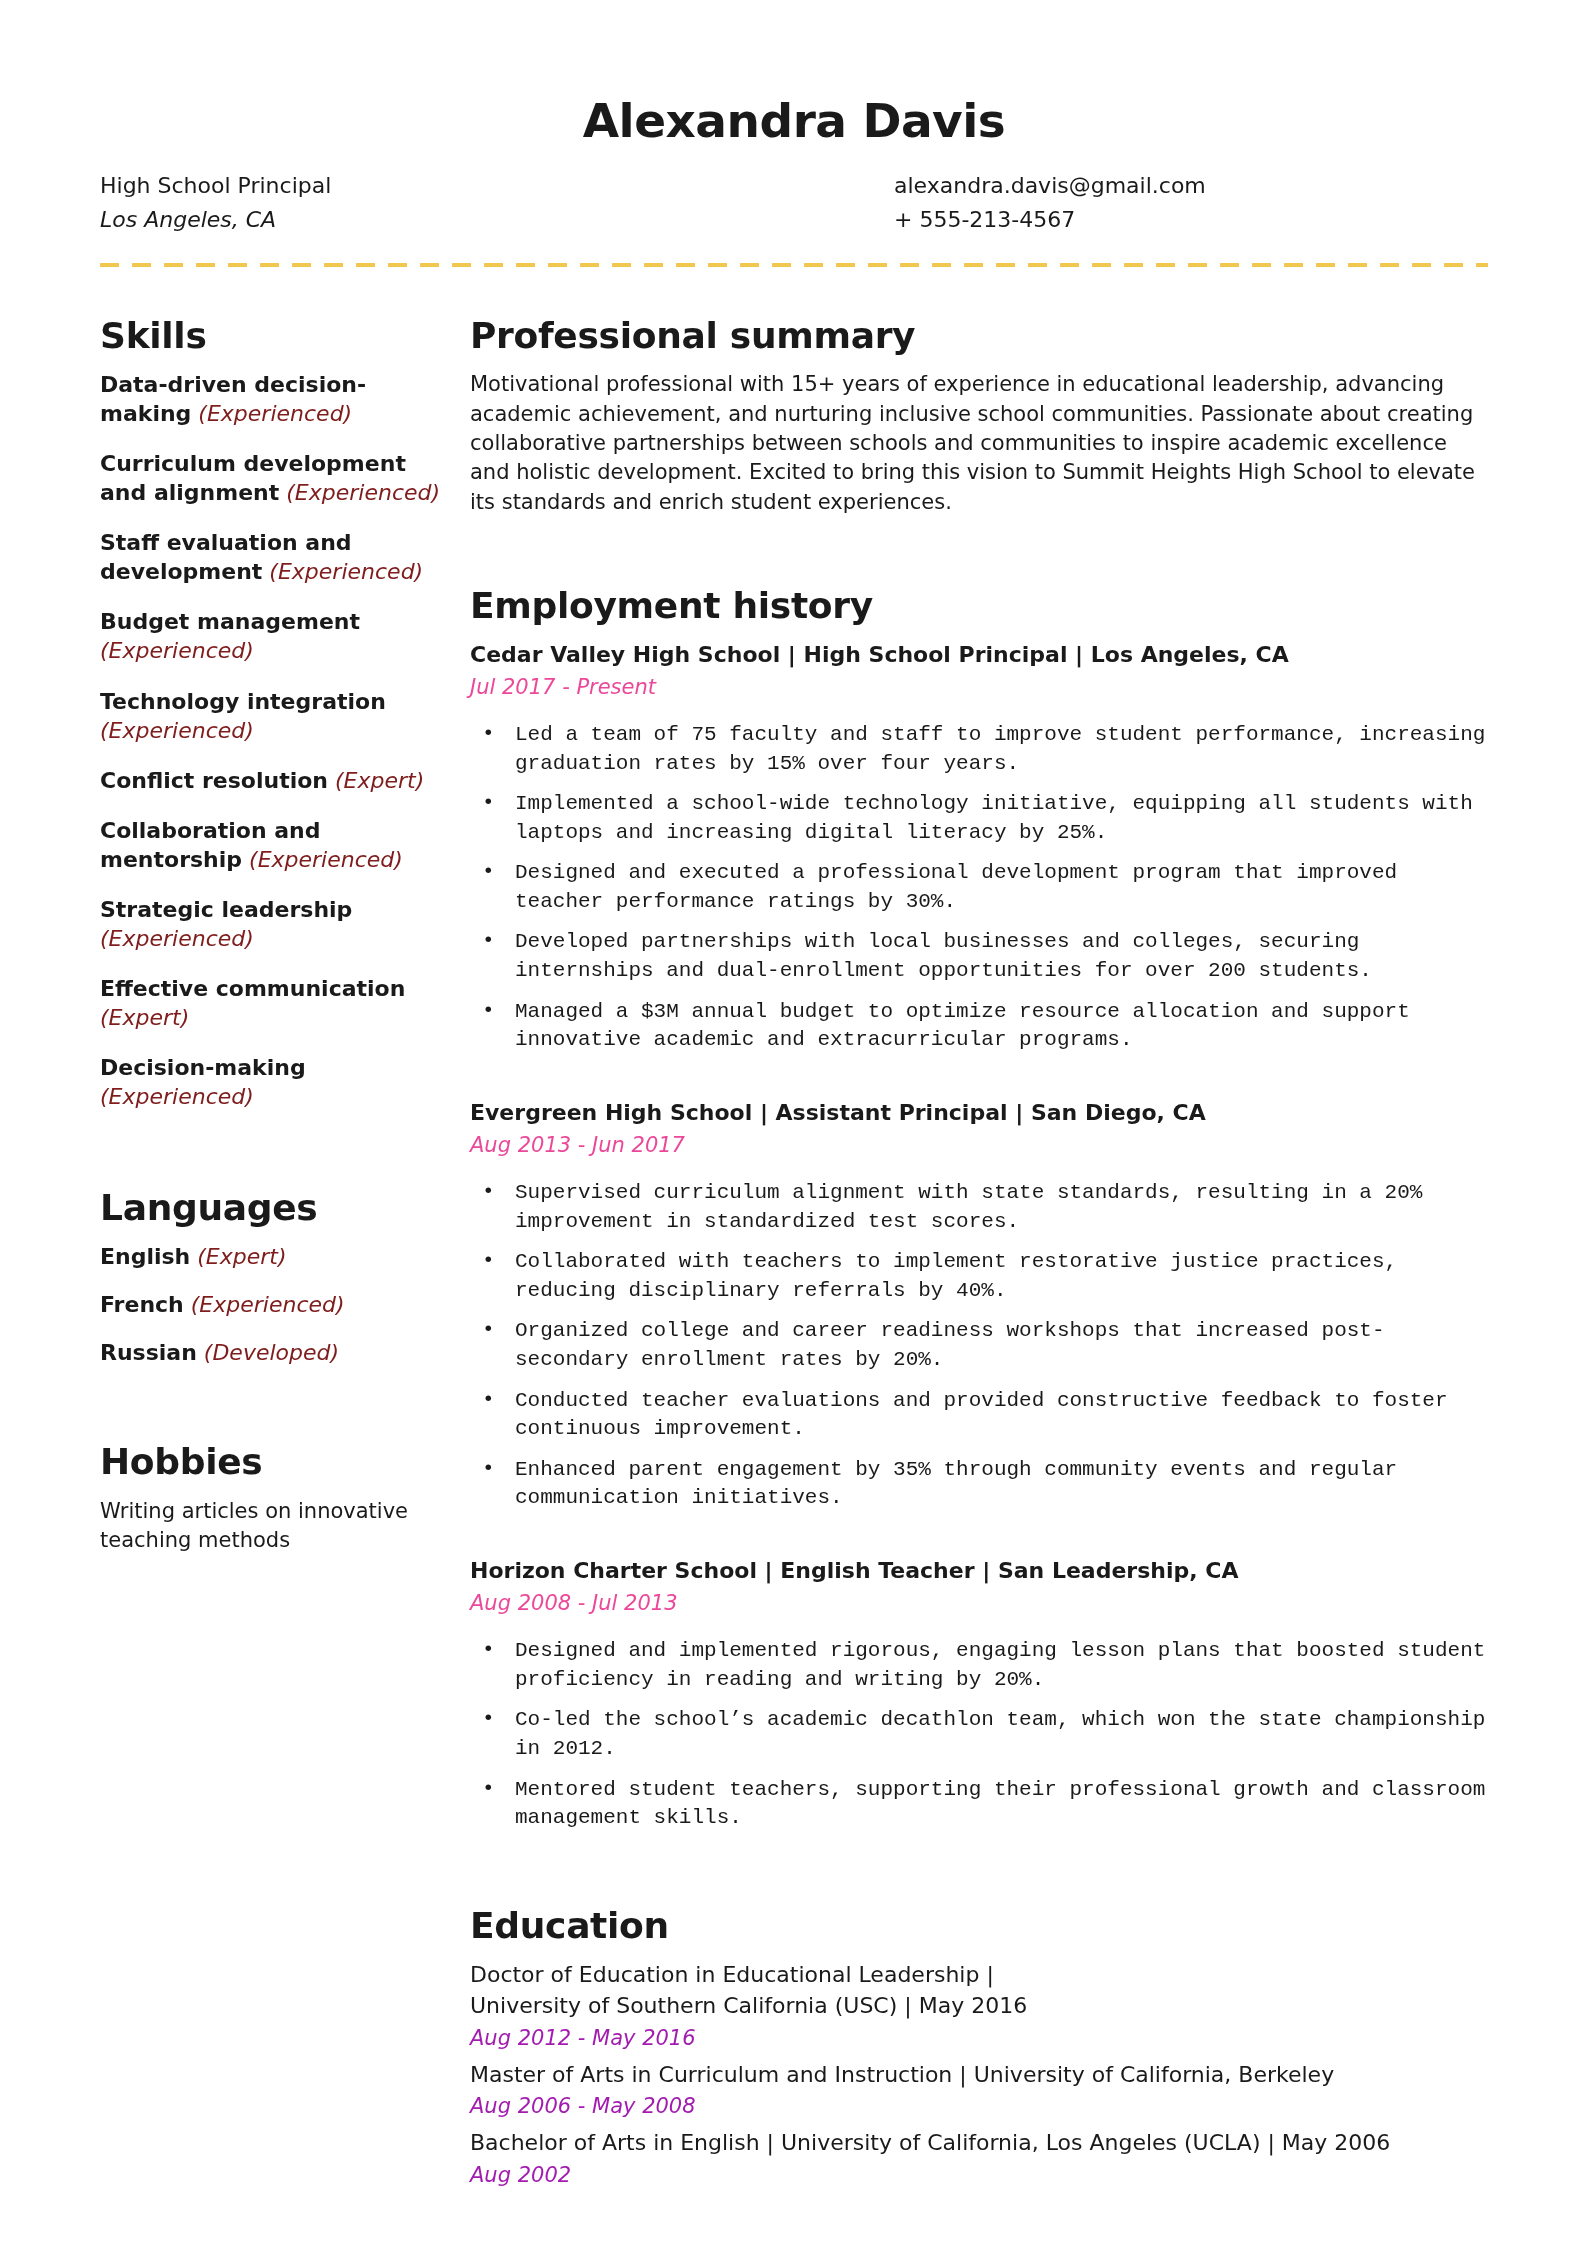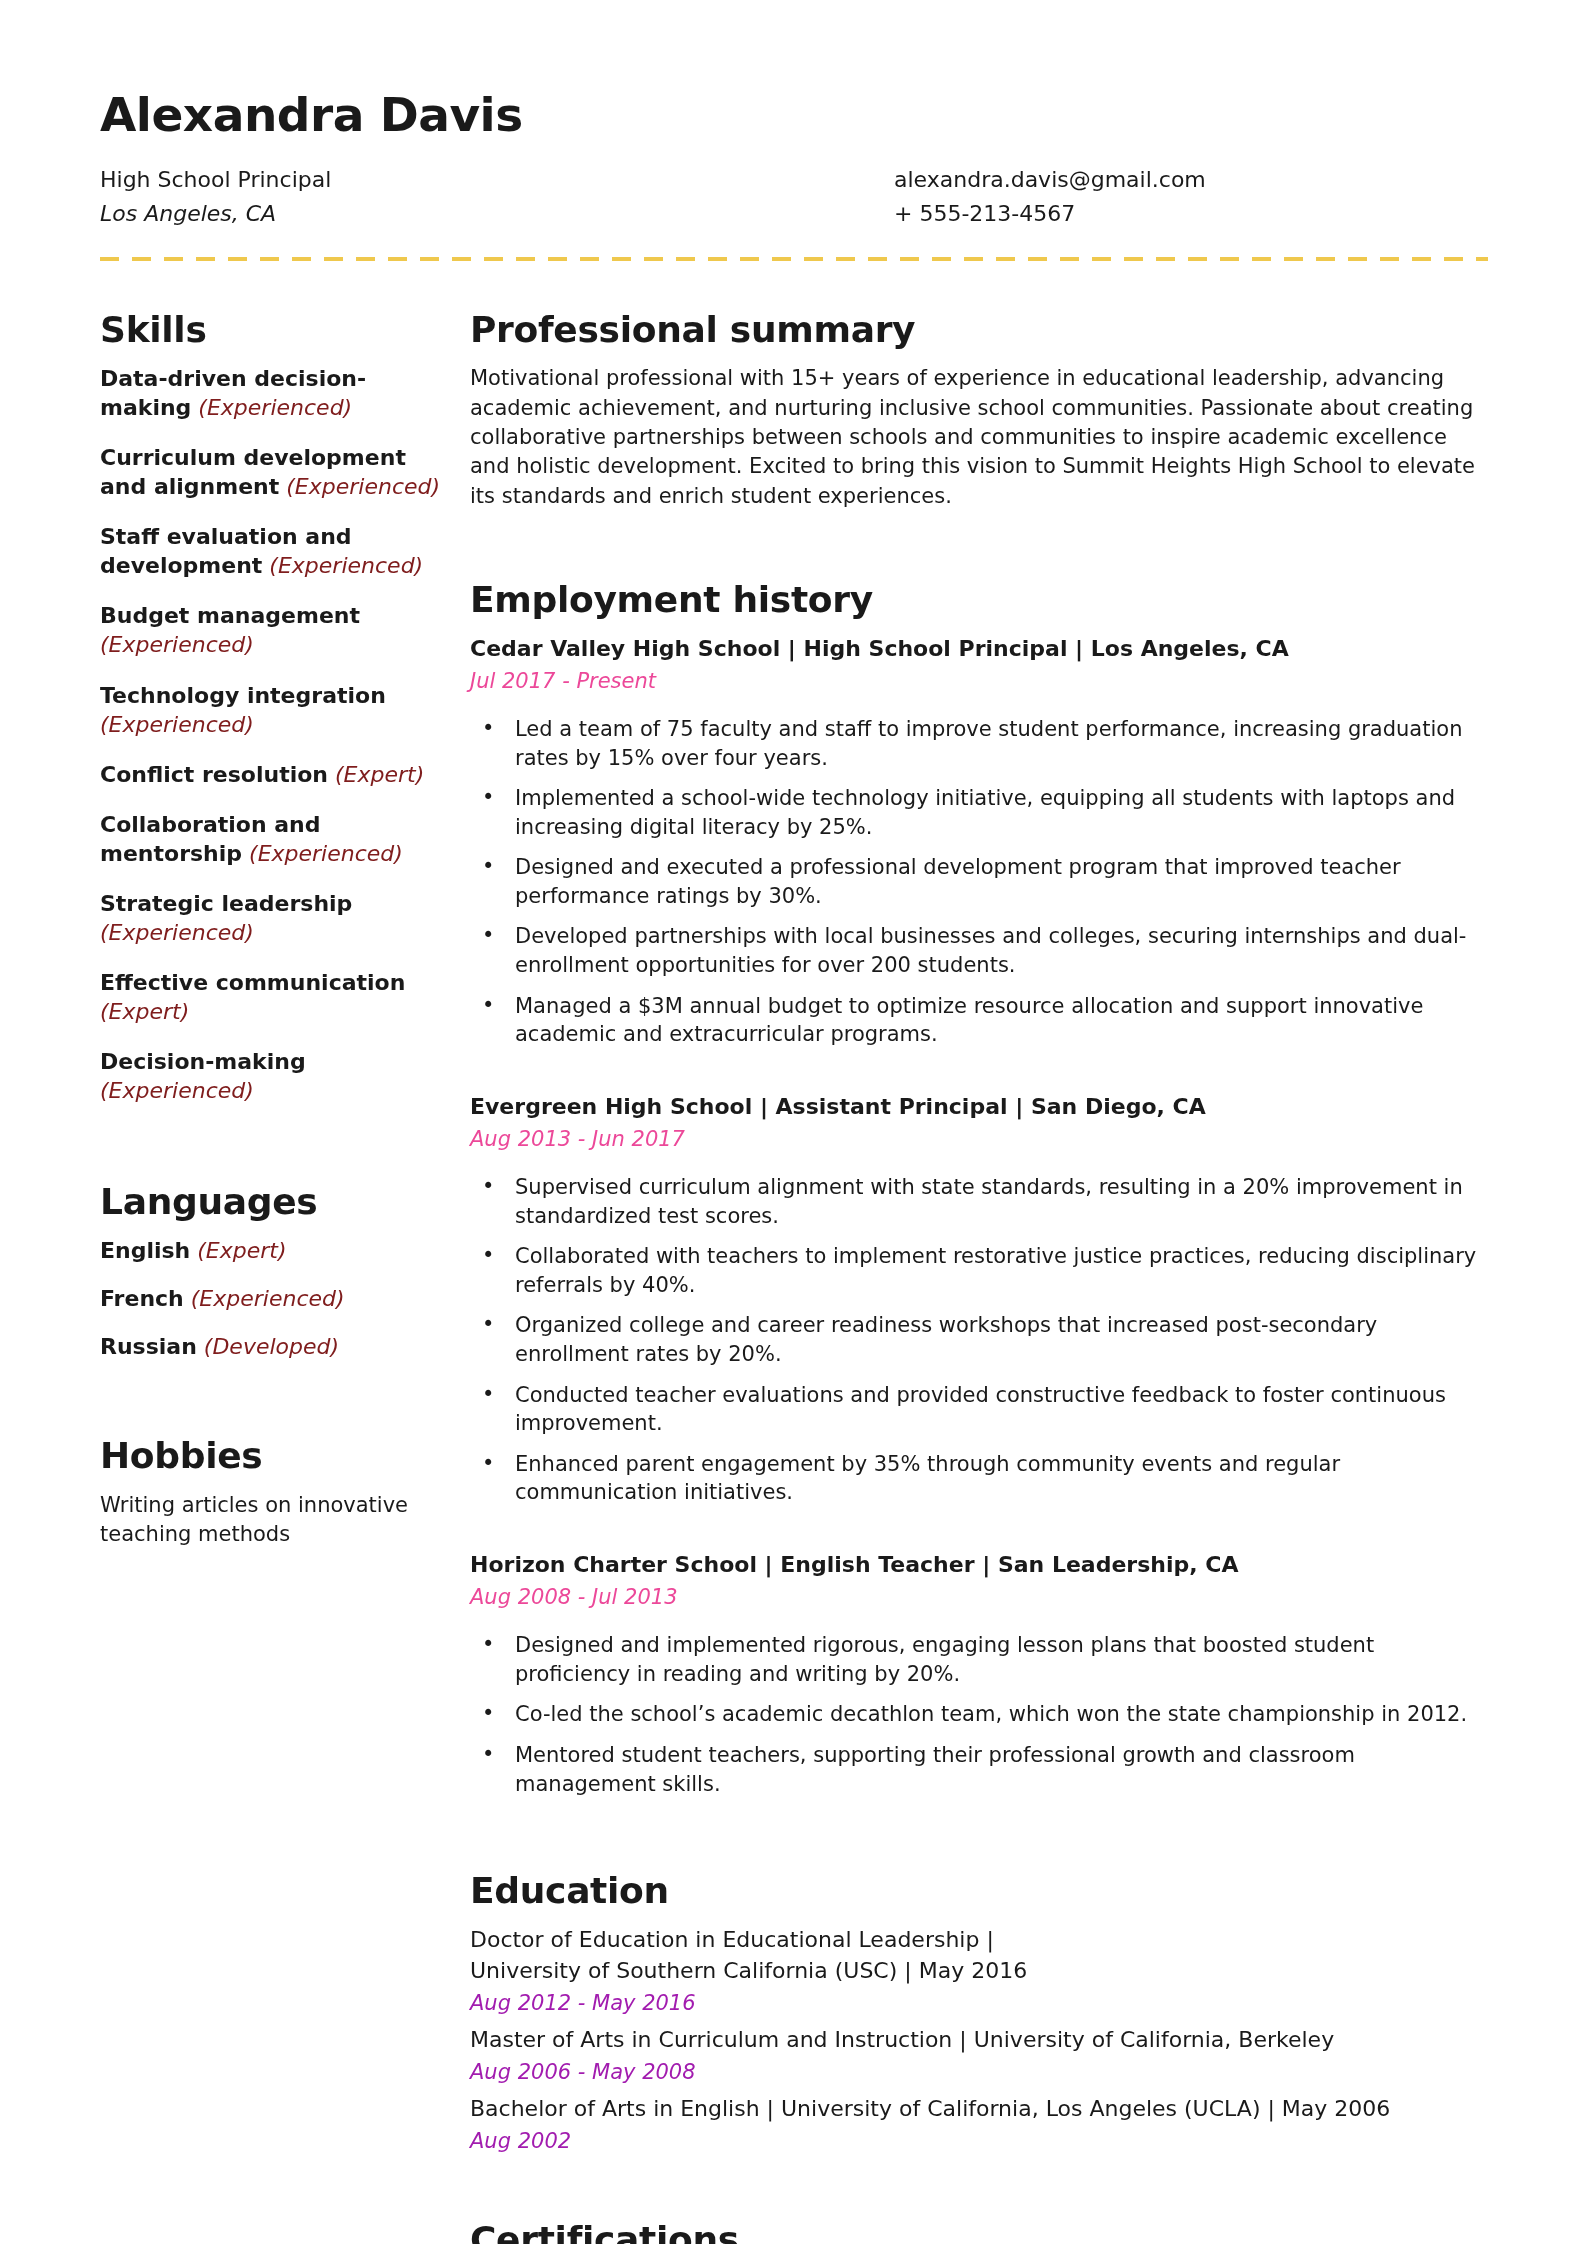--- a/index.html
+++ b/index.html
@@ -3,21 +3,21 @@
 <meta charset="utf-8">
 <style>
   html,body { margin:0; padding:0; background:#ffffff; }
   .page {
     width:1588px; height:2244px; box-sizing:border-box;
     padding:78px 100px 40px 100px;
     font-family:"DejaVu Sans", "Liberation Sans", sans-serif;
     color:#1a1a1a; overflow:hidden;
   }
   
-  .name { font-size:47px; font-weight:bold; margin:11px 0 22px 0; letter-spacing:-0.5px; line-height:1.1; }
+  .name { font-size:47px; font-weight:bold; margin:17px 0 22px 0; letter-spacing:-0.5px; line-height:1.1;text-align:center; }
   .header-cols { display:flex; }
   .header-left { width:794px; flex:none; }
   .header-right { flex:1; }
   .hdr-line { font-size:22px; line-height:1.55; }
   .italic { font-style:italic; }
   .divider { margin-top:26px; height:4px;
     background:repeating-linear-gradient(90deg,#EFC84D 0 19px, transparent 19px 32px); }
   
   .columns { display:flex; margin-top:48px; }
   .sidebar { width:348px; flex:none; }
@@ -33,21 +33,21 @@
   .sec-hobbies { margin-top:74px; }
   .hobby-text { font-size:21px; line-height:1.38; }
   
   .summary-text { font-size:21px; line-height:1.4; margin:0; }
   .sec-employment { margin-top:68px; }
   .job { margin-bottom:44px; }
   .job:last-child { margin-bottom:0; }
   .job-heading { font-size:22px; font-weight:bold; line-height:1.3; }
   .job-dates { font-size:21px; font-style:italic; color:#ec4899; margin-top:6px; }
   ul.bullets { list-style:none; margin:22px 0 0 0; padding:0 0 0 45px; }
-  ul.bullets li { position:relative; font-size:21px; line-height:1.36; margin-bottom:12px; }
+  ul.bullets li { position:relative; font-size:21px; line-height:1.36; margin-bottom:12px;font-family:Liberation Mono, monospace; }
   ul.bullets li::before { content:"\2022"; position:absolute; left:-33px; top:-1px; }
   .sec-education { margin-top:72px; }
   .edu-heading { font-size:22px; font-weight:normal; line-height:1.4; white-space:pre-line; }
   .edu-dates { font-size:21px; font-style:italic; color:#a21caf; margin:4px 0 10px 0; }
   .sec-certs { margin-top:66px; }
 </style>
 </head>
 <body>
 
 <div class="page">

